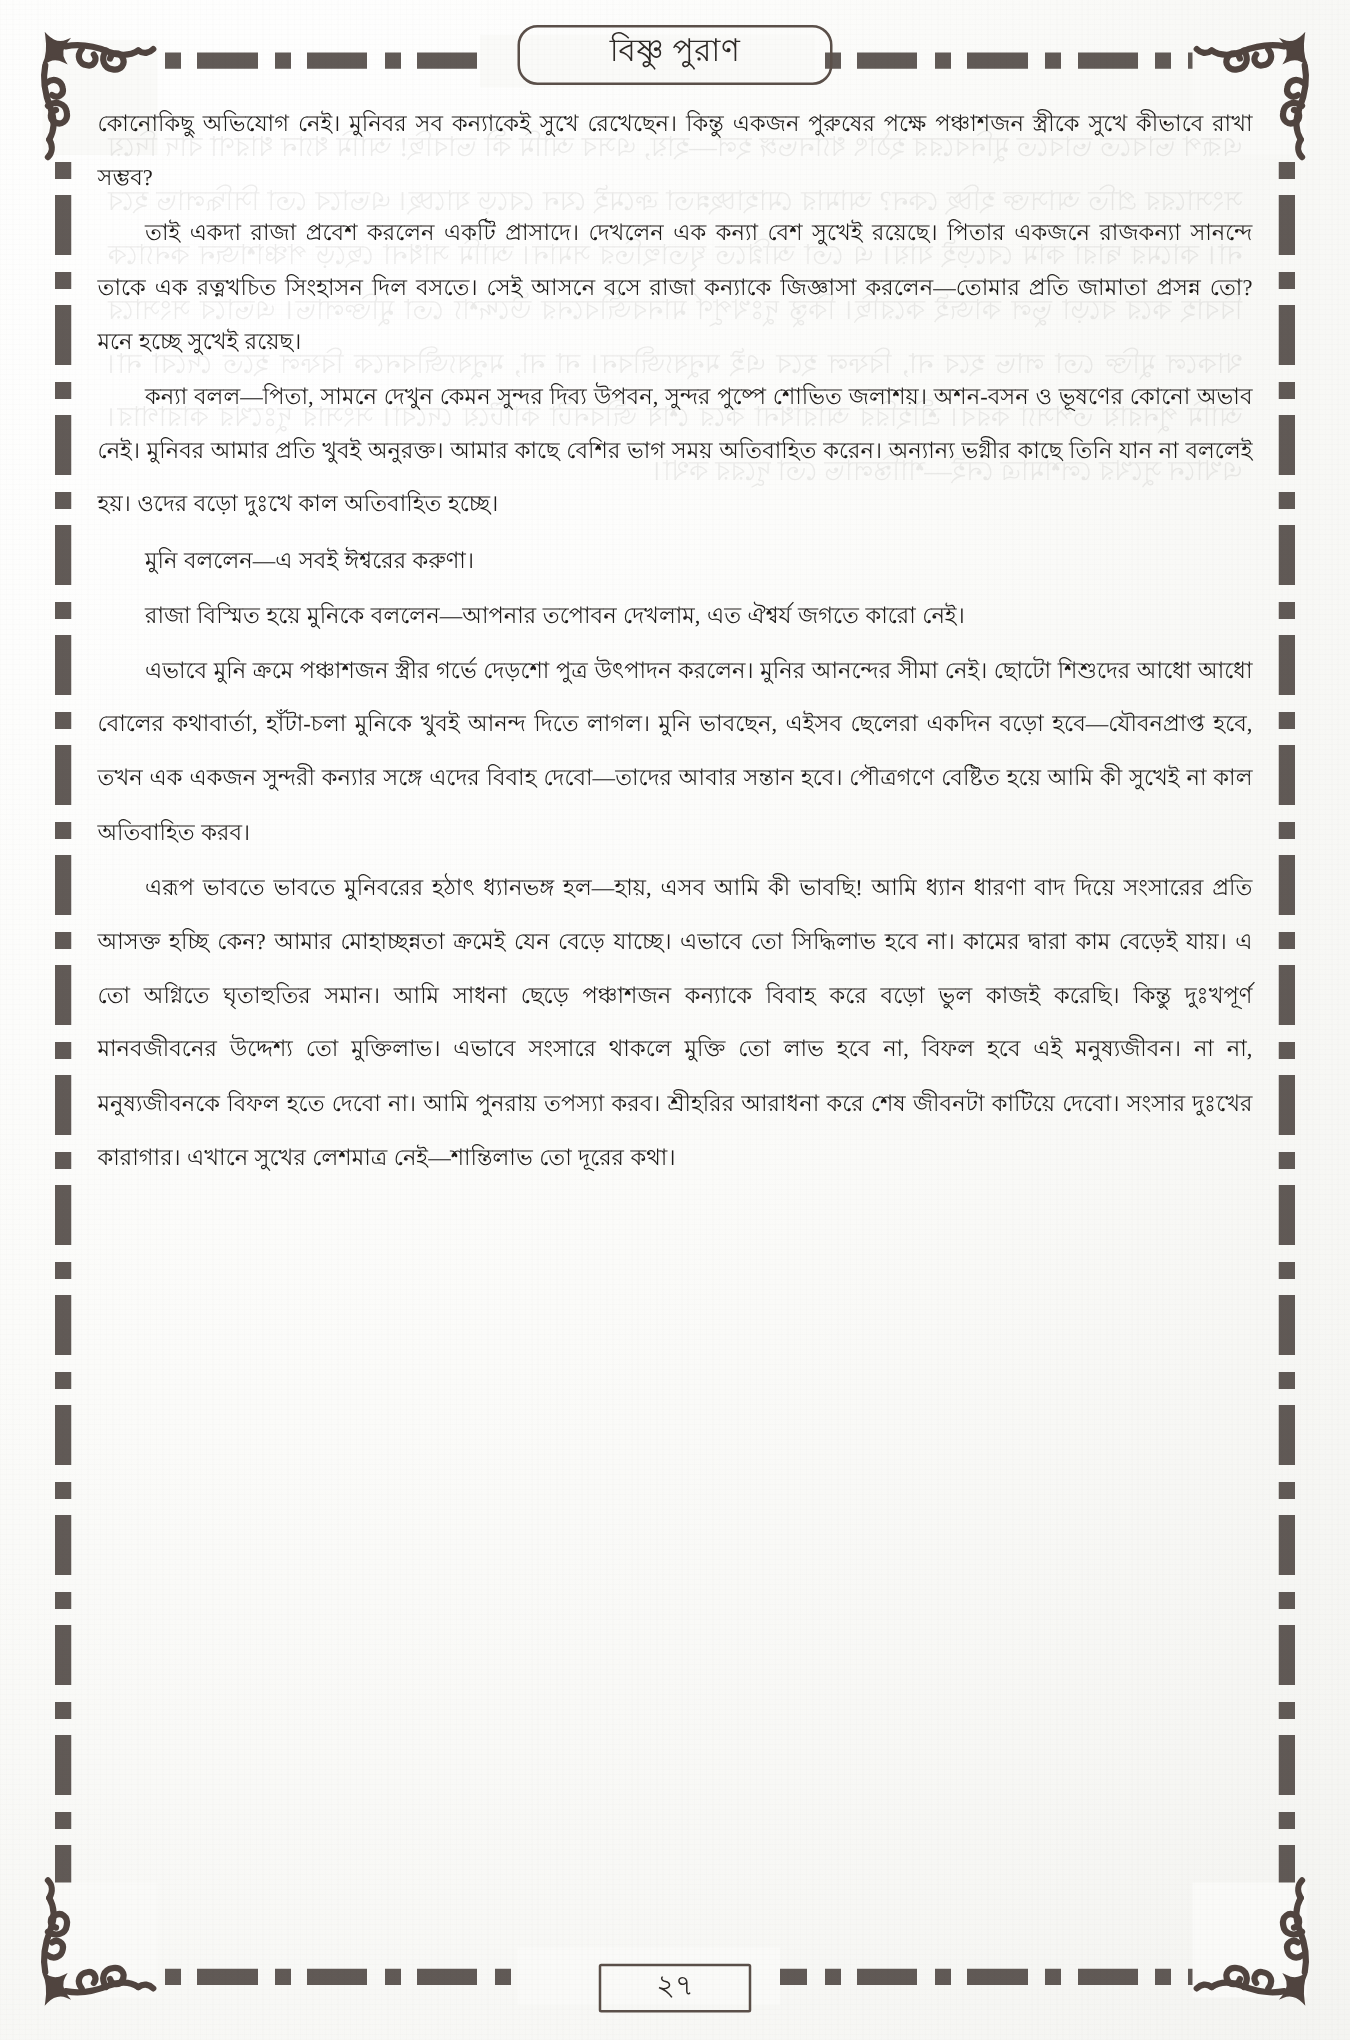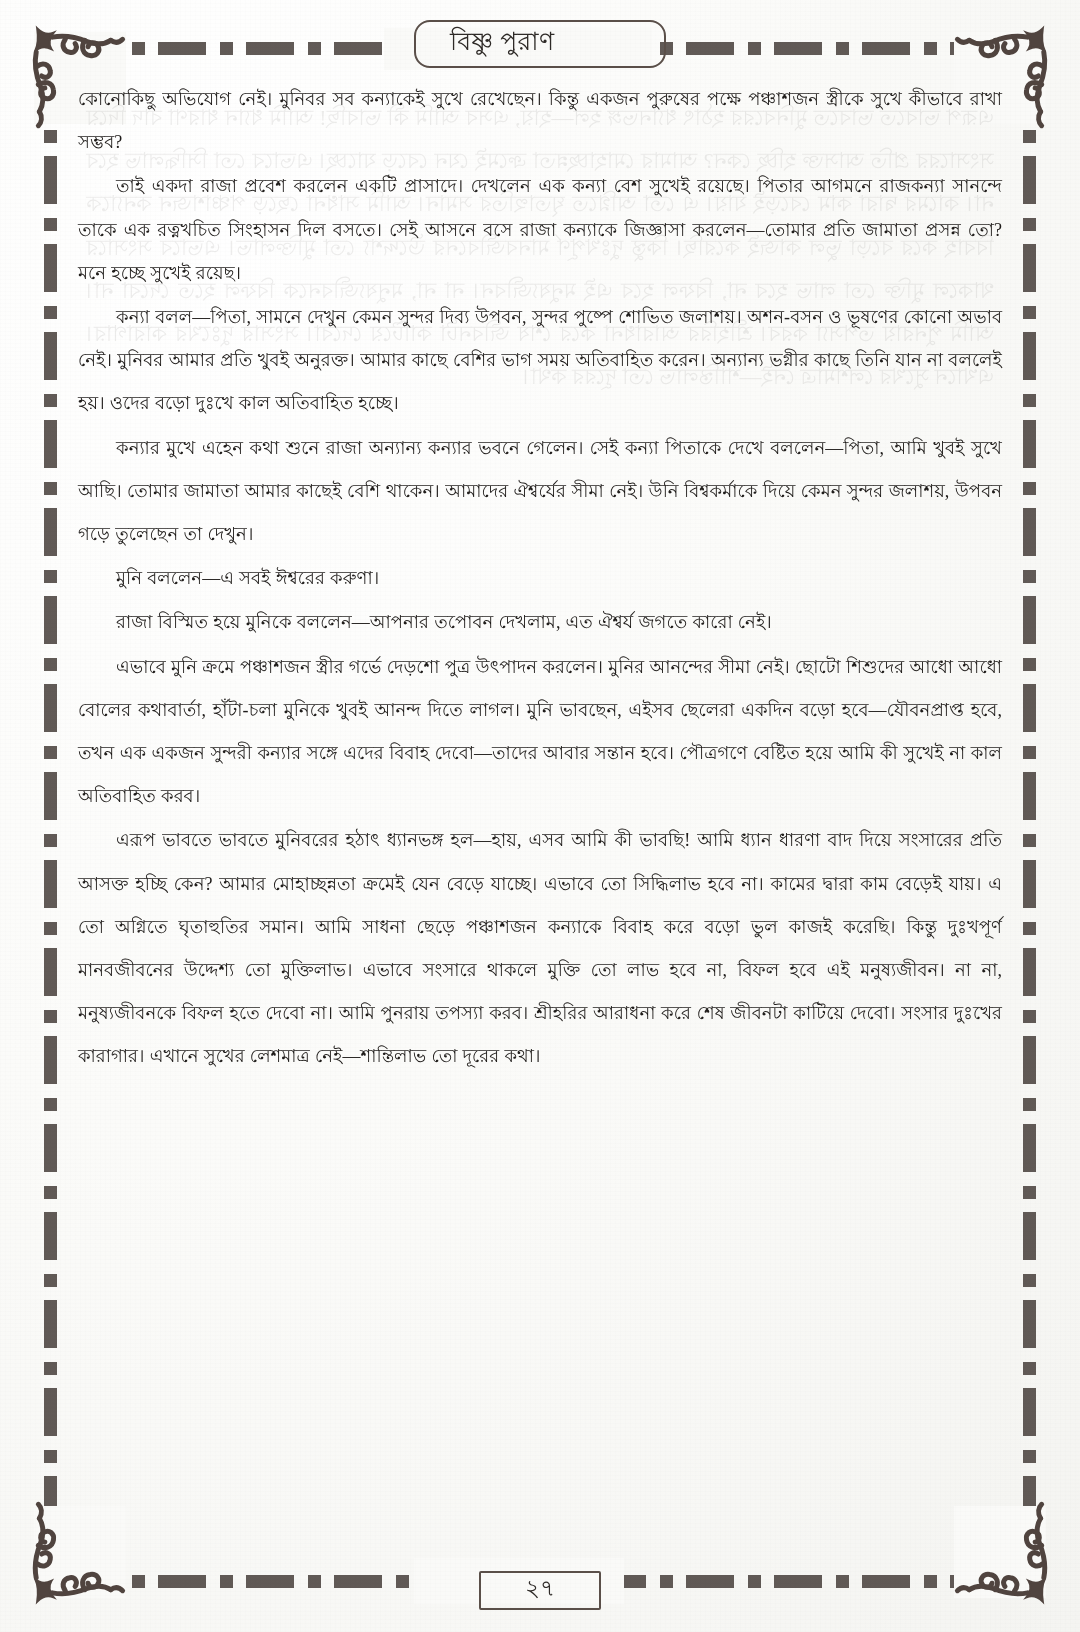--- a/index.html
+++ b/index.html
@@ -99,20 +99,21 @@
   .header-box {
     position: absolute;
     top: 20px;
     left: 50%;
     transform: translateX(-50%);
     min-width: 180px;
     padding: 5px 34px 9px;
     border: 2.5px solid #5a4f49;
     border-radius: 16px;
     background: transparent;
+    text-align: center;
     z-index: 4;
   }
   .header-title {
     font-size: 25px;
     line-height: 1.18;
     color: #2e2a27;
     letter-spacing: .4px;
     white-space: nowrap;
   }
 
@@ -255,23 +256,22 @@
   <div class="header-box">
     <div class="header-title">বিষ্ণু পুরাণ</div>
   </div>
 
   <div class="ghost">
     <div>এরূপ ভাবতে ভাবতে মুনিবরের হঠাৎ ধ্যানভঙ্গ হল—হায়, এসব আমি কী ভাবছি! আমি ধ্যান ধারণা বাদ দিয়ে সংসারের প্রতি আসক্ত হচ্ছি কেন? আমার মোহাচ্ছন্নতা ক্রমেই যেন বেড়ে যাচ্ছে। এভাবে তো সিদ্ধিলাভ হবে না। কামের দ্বারা কাম বেড়েই যায়। এ তো অগ্নিতে ঘৃতাহুতির সমান। আমি সাধনা ছেড়ে পঞ্চাশজন কন্যাকে বিবাহ করে বড়ো ভুল কাজই করেছি। কিন্তু দুঃখপূর্ণ মানবজীবনের উদ্দেশ্য তো মুক্তিলাভ। এভাবে সংসারে থাকলে মুক্তি তো লাভ হবে না, বিফল হবে এই মনুষ্যজীবন। না না, মনুষ্যজীবনকে বিফল হতে দেবো না। আমি পুনরায় তপস্যা করব। শ্রীহরির আরাধনা করে শেষ জীবনটা কাটিয়ে দেবো। সংসার দুঃখের কারাগার। এখানে সুখের লেশমাত্র নেই—শান্তিলাভ তো দূরের কথা।</div>
   </div>
 
   <div class="content">
     <p class="para noindent">কোনোকিছু অভিযোগ নেই। মুনিবর সব কন্যাকেই সুখে রেখেছেন। কিন্তু একজন পুরুষের পক্ষে পঞ্চাশজন স্ত্রীকে সুখে কীভাবে রাখা সম্ভব?</p>
-    <p class="para">তাই একদা রাজা প্রবেশ করলেন একটি প্রাসাদে। দেখলেন এক কন্যা বেশ সুখেই রয়েছে। পিতার আগমনে রাজকন্যা সানন্দে তাকে এক রত্নখচিত সিংহাসন দিল বসতে। সেই আসনে বসে রাজা কন্যাকে জিজ্ঞাসা করলেন—তোমার প্রতি জামাতা প্রসন্ন তো? মনে হচ্ছে সুখেই রয়েছ।</p>
+    <p class="para">তাই একদা রাজা প্রবেশ করলেন একটি প্রাসাদে। দেখলেন এক কন্যা বেশ সুখেই রয়েছে। পিতার একজনে রাজকন্যা সানন্দে তাকে এক রত্নখচিত সিংহাসন দিল বসতে। সেই আসনে বসে রাজা কন্যাকে জিজ্ঞাসা করলেন—তোমার প্রতি জামাতা প্রসন্ন তো? মনে হচ্ছে সুখেই রয়েছ।</p>
     <p class="para">কন্যা বলল—পিতা, সামনে দেখুন কেমন সুন্দর দিব্য উপবন, সুন্দর পুষ্পে শোভিত জলাশয়। অশন-বসন ও ভূষণের কোনো অভাব নেই। মুনিবর আমার প্রতি খুবই অনুরক্ত। আমার কাছে বেশির ভাগ সময় অতিবাহিত করেন। অন্যান্য ভগ্নীর কাছে তিনি যান না বললেই হয়। ওদের বড়ো দুঃখে কাল অতিবাহিত হচ্ছে।</p>
-    <p class="para">কন্যার মুখে এহেন কথা শুনে রাজা অন্যান্য কন্যার ভবনে গেলেন। সেই কন্যা পিতাকে দেখে বললেন—পিতা, আমি খুবই সুখে আছি। তোমার জামাতা আমার কাছেই বেশি থাকেন। আমাদের ঐশ্বর্যের সীমা নেই। উনি বিশ্বকর্মাকে দিয়ে কেমন সুন্দর জলাশয়, উপবন গড়ে তুলেছেন তা দেখুন।</p>
     <p class="para">মুনি বললেন—এ সবই ঈশ্বরের করুণা।</p>
     <p class="para">রাজা বিস্মিত হয়ে মুনিকে বললেন—আপনার তপোবন দেখলাম, এত ঐশ্বর্য জগতে কারো নেই।</p>
     <p class="para">এভাবে মুনি ক্রমে পঞ্চাশজন স্ত্রীর গর্ভে দেড়শো পুত্র উৎপাদন করলেন। মুনির আনন্দের সীমা নেই। ছোটো শিশুদের আধো আধো বোলের কথাবার্তা, হাঁটা-চলা মুনিকে খুবই আনন্দ দিতে লাগল। মুনি ভাবছেন, এইসব ছেলেরা একদিন বড়ো হবে—যৌবনপ্রাপ্ত হবে, তখন এক একজন সুন্দরী কন্যার সঙ্গে এদের বিবাহ দেবো—তাদের আবার সন্তান হবে। পৌত্রগণে বেষ্টিত হয়ে আমি কী সুখেই না কাল অতিবাহিত করব।</p>
     <p class="para">এরূপ ভাবতে ভাবতে মুনিবরের হঠাৎ ধ্যানভঙ্গ হল—হায়, এসব আমি কী ভাবছি! আমি ধ্যান ধারণা বাদ দিয়ে সংসারের প্রতি আসক্ত হচ্ছি কেন? আমার মোহাচ্ছন্নতা ক্রমেই যেন বেড়ে যাচ্ছে। এভাবে তো সিদ্ধিলাভ হবে না। কামের দ্বারা কাম বেড়েই যায়। এ তো অগ্নিতে ঘৃতাহুতির সমান। আমি সাধনা ছেড়ে পঞ্চাশজন কন্যাকে বিবাহ করে বড়ো ভুল কাজই করেছি। কিন্তু দুঃখপূর্ণ মানবজীবনের উদ্দেশ্য তো মুক্তিলাভ। এভাবে সংসারে থাকলে মুক্তি তো লাভ হবে না, বিফল হবে এই মনুষ্যজীবন। না না, মনুষ্যজীবনকে বিফল হতে দেবো না। আমি পুনরায় তপস্যা করব। শ্রীহরির আরাধনা করে শেষ জীবনটা কাটিয়ে দেবো। সংসার দুঃখের কারাগার। এখানে সুখের লেশমাত্র নেই—শান্তিলাভ তো দূরের কথা।</p>
   </div>
 
   <div class="pagenum-box">
     <div class="pagenum">২৭</div>
   </div>
 

